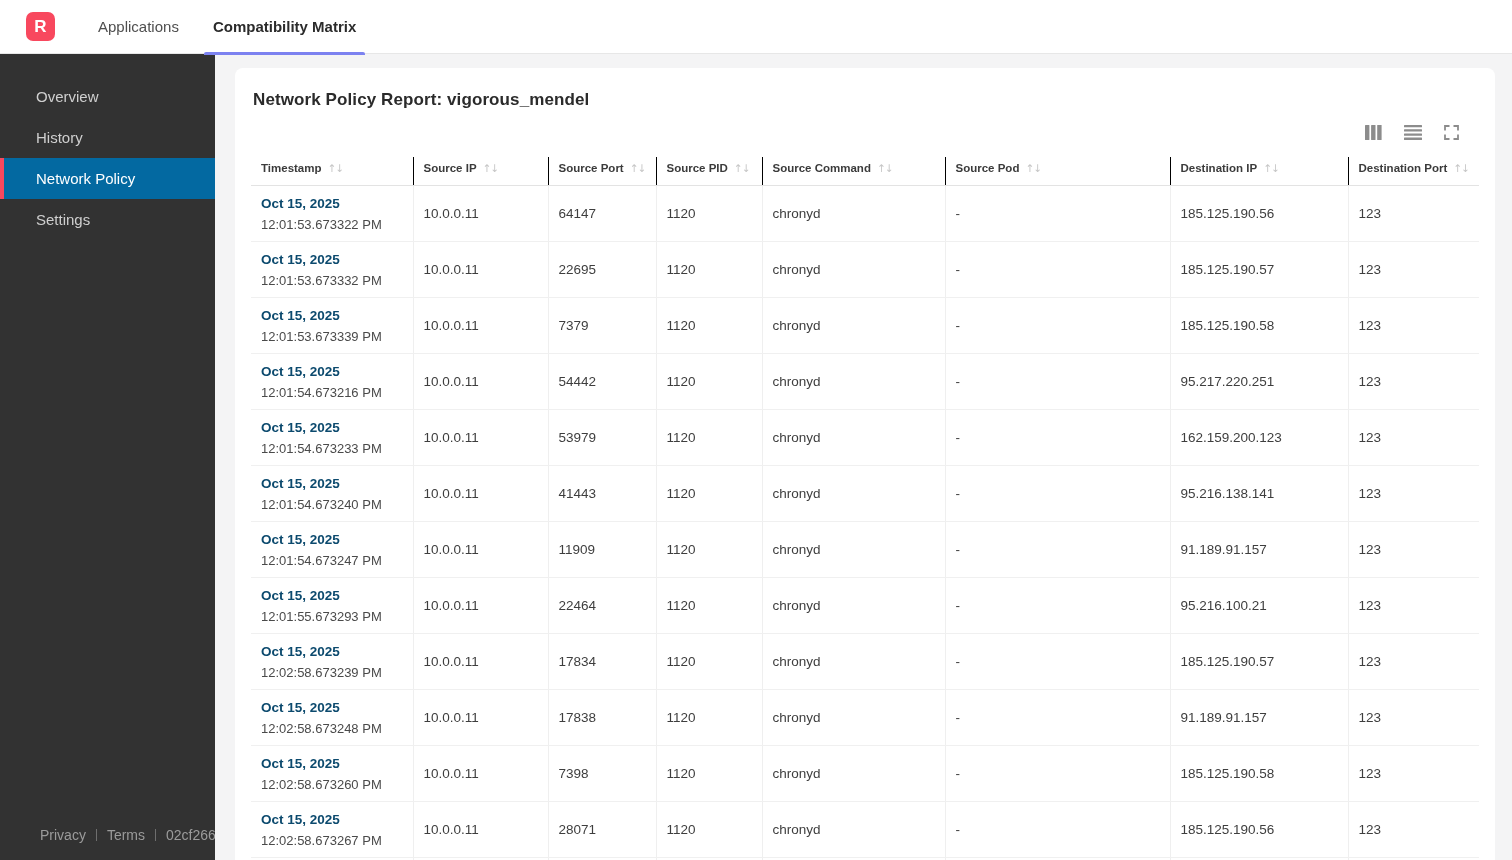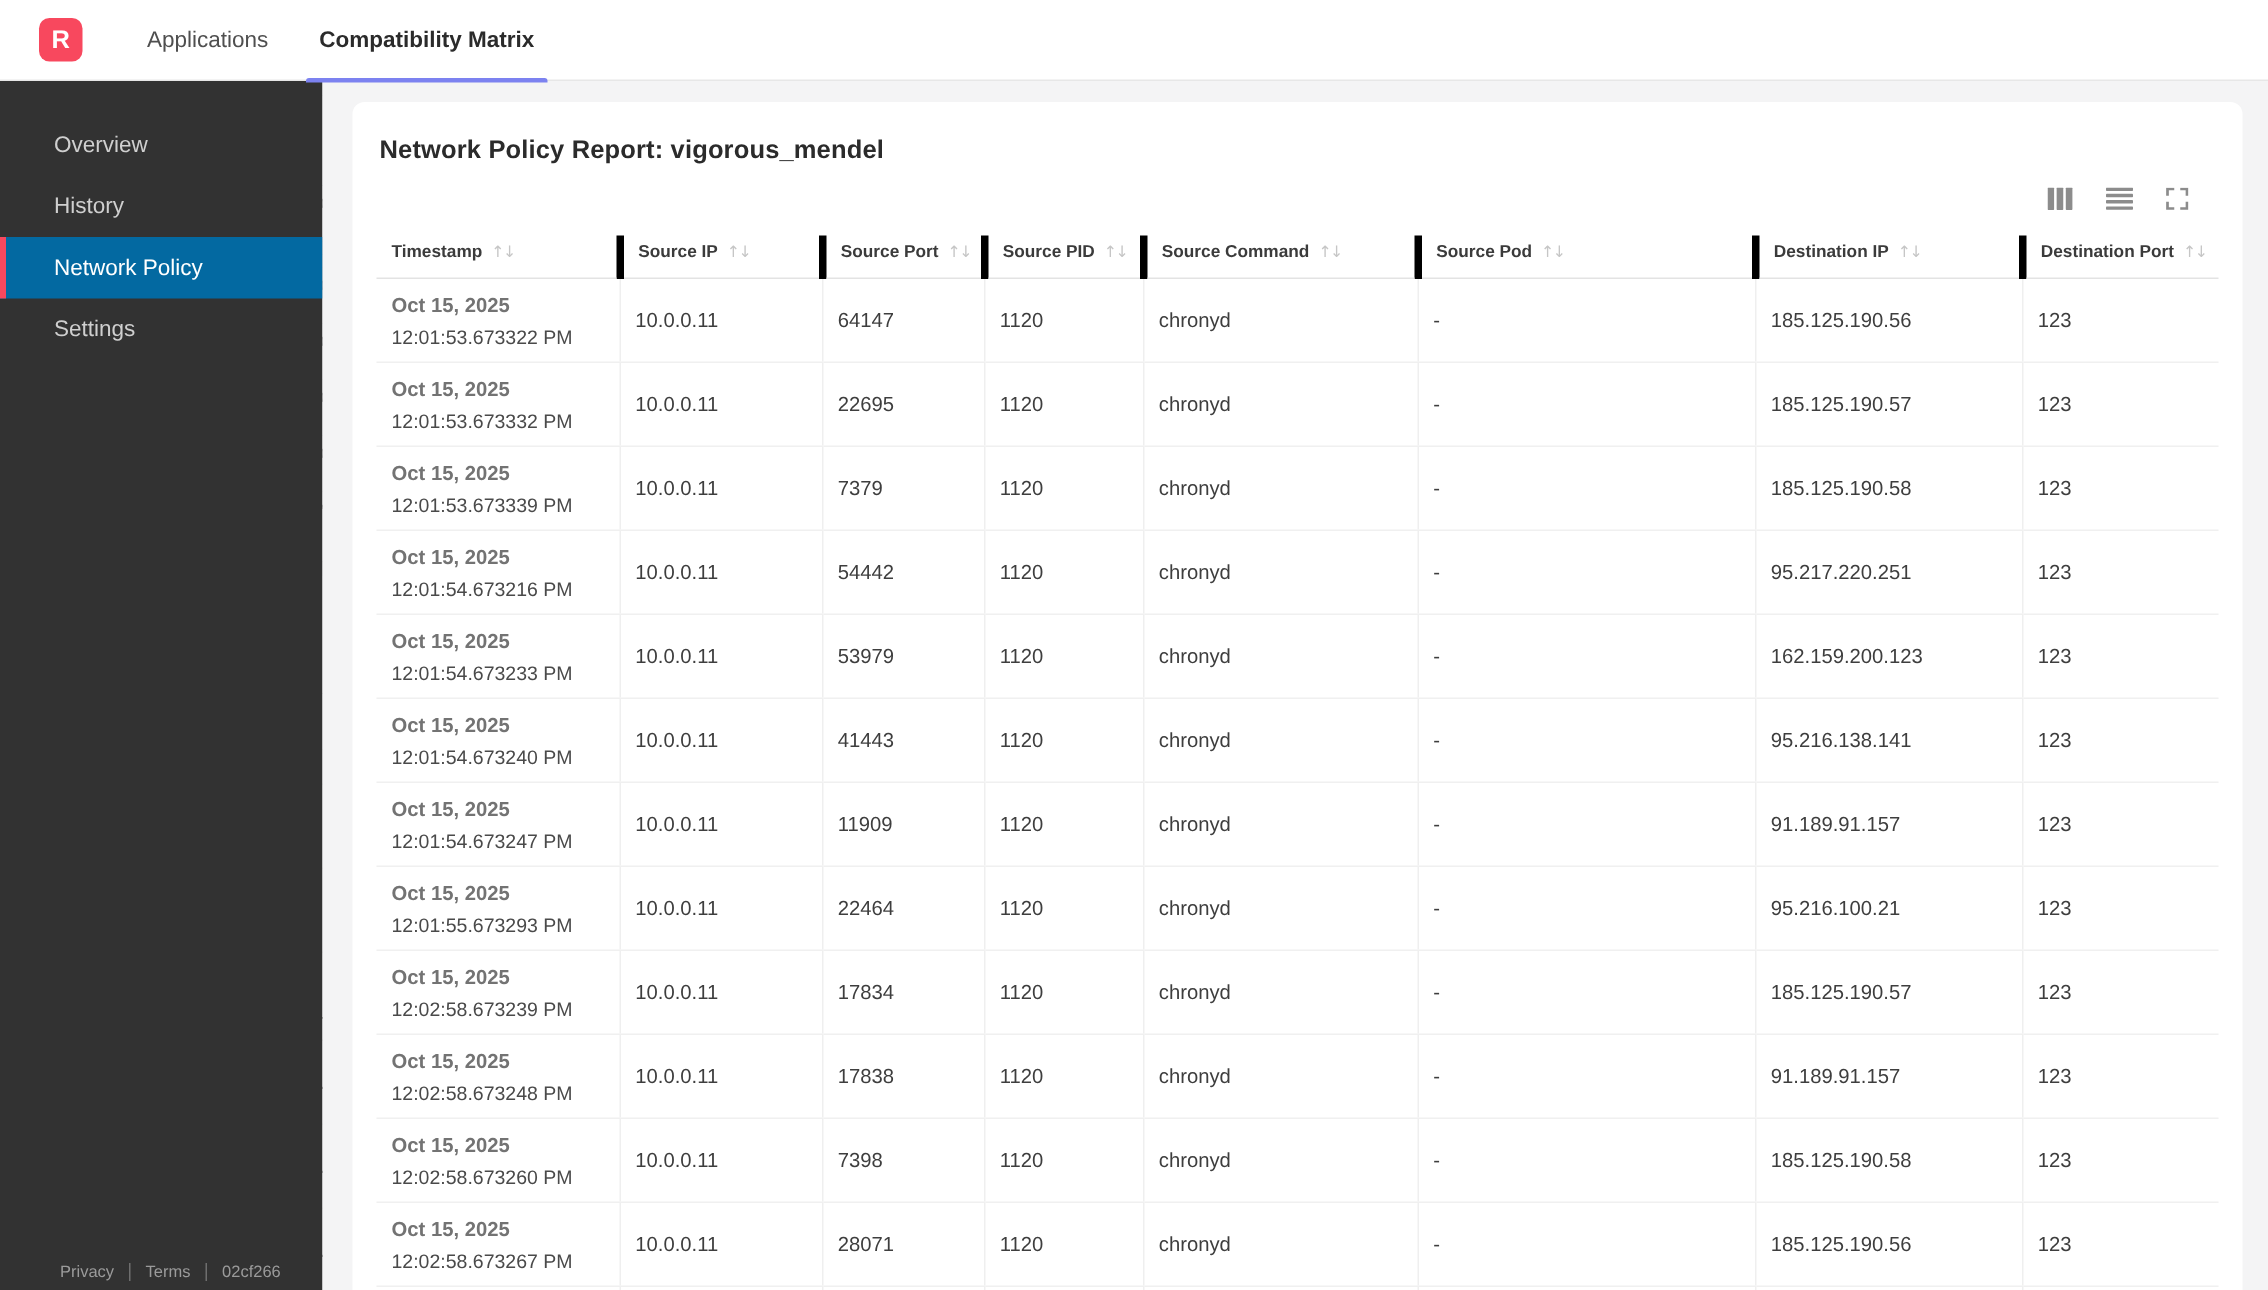--- a/index.html
+++ b/index.html
@@ -22,45 +22,45 @@
   .avatar { width:28px; height:28px; border-radius:8px; background:#7B80F0; color:#fff; font-size:13px;
     display:flex; align-items:center; justify-content:center; margin-left:38px; cursor:pointer; }
   .chevron { margin-left:7px; display:flex; cursor:pointer; }
 
   
   .sidebar { position:fixed; top:54px; left:0; bottom:0; width:215px; background:#323232; padding-top:22px; }
   .side-item { height:41px; display:flex; align-items:center; padding-left:36px; font-size:15px;
     color:#CFCFCF; cursor:pointer; position:relative; }
   .side-item.active { background:#0369a1; color:#fff; }
   .side-item.active::before { content:""; position:absolute; left:0; top:0; bottom:0; width:4px; background:#F8485E; }
-  .side-footer { position:absolute; bottom:6px; left:40px; display:flex; align-items:center;
-    font-size:11px; color:#9B9B9B; }
+  .side-footer { position:absolute; bottom:17px; left:40px; display:flex; align-items:center;
+    font-size:14px; color:#9B9B9B; }
   .side-footer .flink { cursor:pointer; }
   .side-footer .sep { width:1px; height:12px; background:#6E6E6E; margin:0 10px; }
 
   
   .main { position:fixed; top:54px; left:215px; right:0; bottom:0; background:#F4F4F5; overflow:hidden; }
   .card { background:#fff; border-radius:8px; margin:14px 17px 0 20px; min-height:820px; padding:22px 16px 0 16px; }
   .card-title { font-size:17px; font-weight:700; color:#2B2B2B; padding-left:2px; letter-spacing:.1px; }
   .toolbar { display:flex; justify-content:flex-end; align-items:center; gap:22px; margin:16px 20px 0 0; height:16px; }
   .tool-btn { background:none; border:none; cursor:pointer; display:flex; padding:0; align-items:center; }
 
   
   table { width:100%; border-collapse:collapse; table-layout:fixed; margin-top:15px; }
   col.c0{width:162px} col.c1{width:135px} col.c2{width:108px} col.c3{width:106px}
   col.c4{width:183px} col.c5{width:225px} col.c6{width:178px}
   th { text-align:left; font-size:11.5px; font-weight:700; color:#3B3B3B;
     padding:5px 10px 11px 10px; border-bottom:1px solid #E3E3E3; cursor:pointer; white-space:nowrap; overflow:hidden; }
-  th + th { border-left:5px solid #000000; }
+  th + th { border-left:1px solid #000000; }
   .sort { color:#C6C6C6; font-size:10.5px; margin-left:6px; letter-spacing:-1px; font-weight:400;
     font-family:"DejaVu Sans",sans-serif; }
   td { font-size:13.5px; color:#3E3E3E; padding:8px 10px; height:55px; vertical-align:middle;
     border-bottom:1px solid #F0F0F0; white-space:nowrap; overflow:hidden; }
   td + td { border-left:1px solid #EFEFEF; }
-  .ts-date { font-weight:700; color:#737373; font-size:13.5px; line-height:19px; }
+  .ts-date { font-weight:700; color:#0c4a6e; font-size:13.5px; line-height:19px; }
   .ts-time { color:#4A4A4A; font-size:13px; line-height:17px; margin-top:3px; }
 </style>
 </head>
 <body>
 
 <header class="topnav">
   <div class="logo">
     <span>R</span>
   </div>
   <nav class="nav-tabs">

